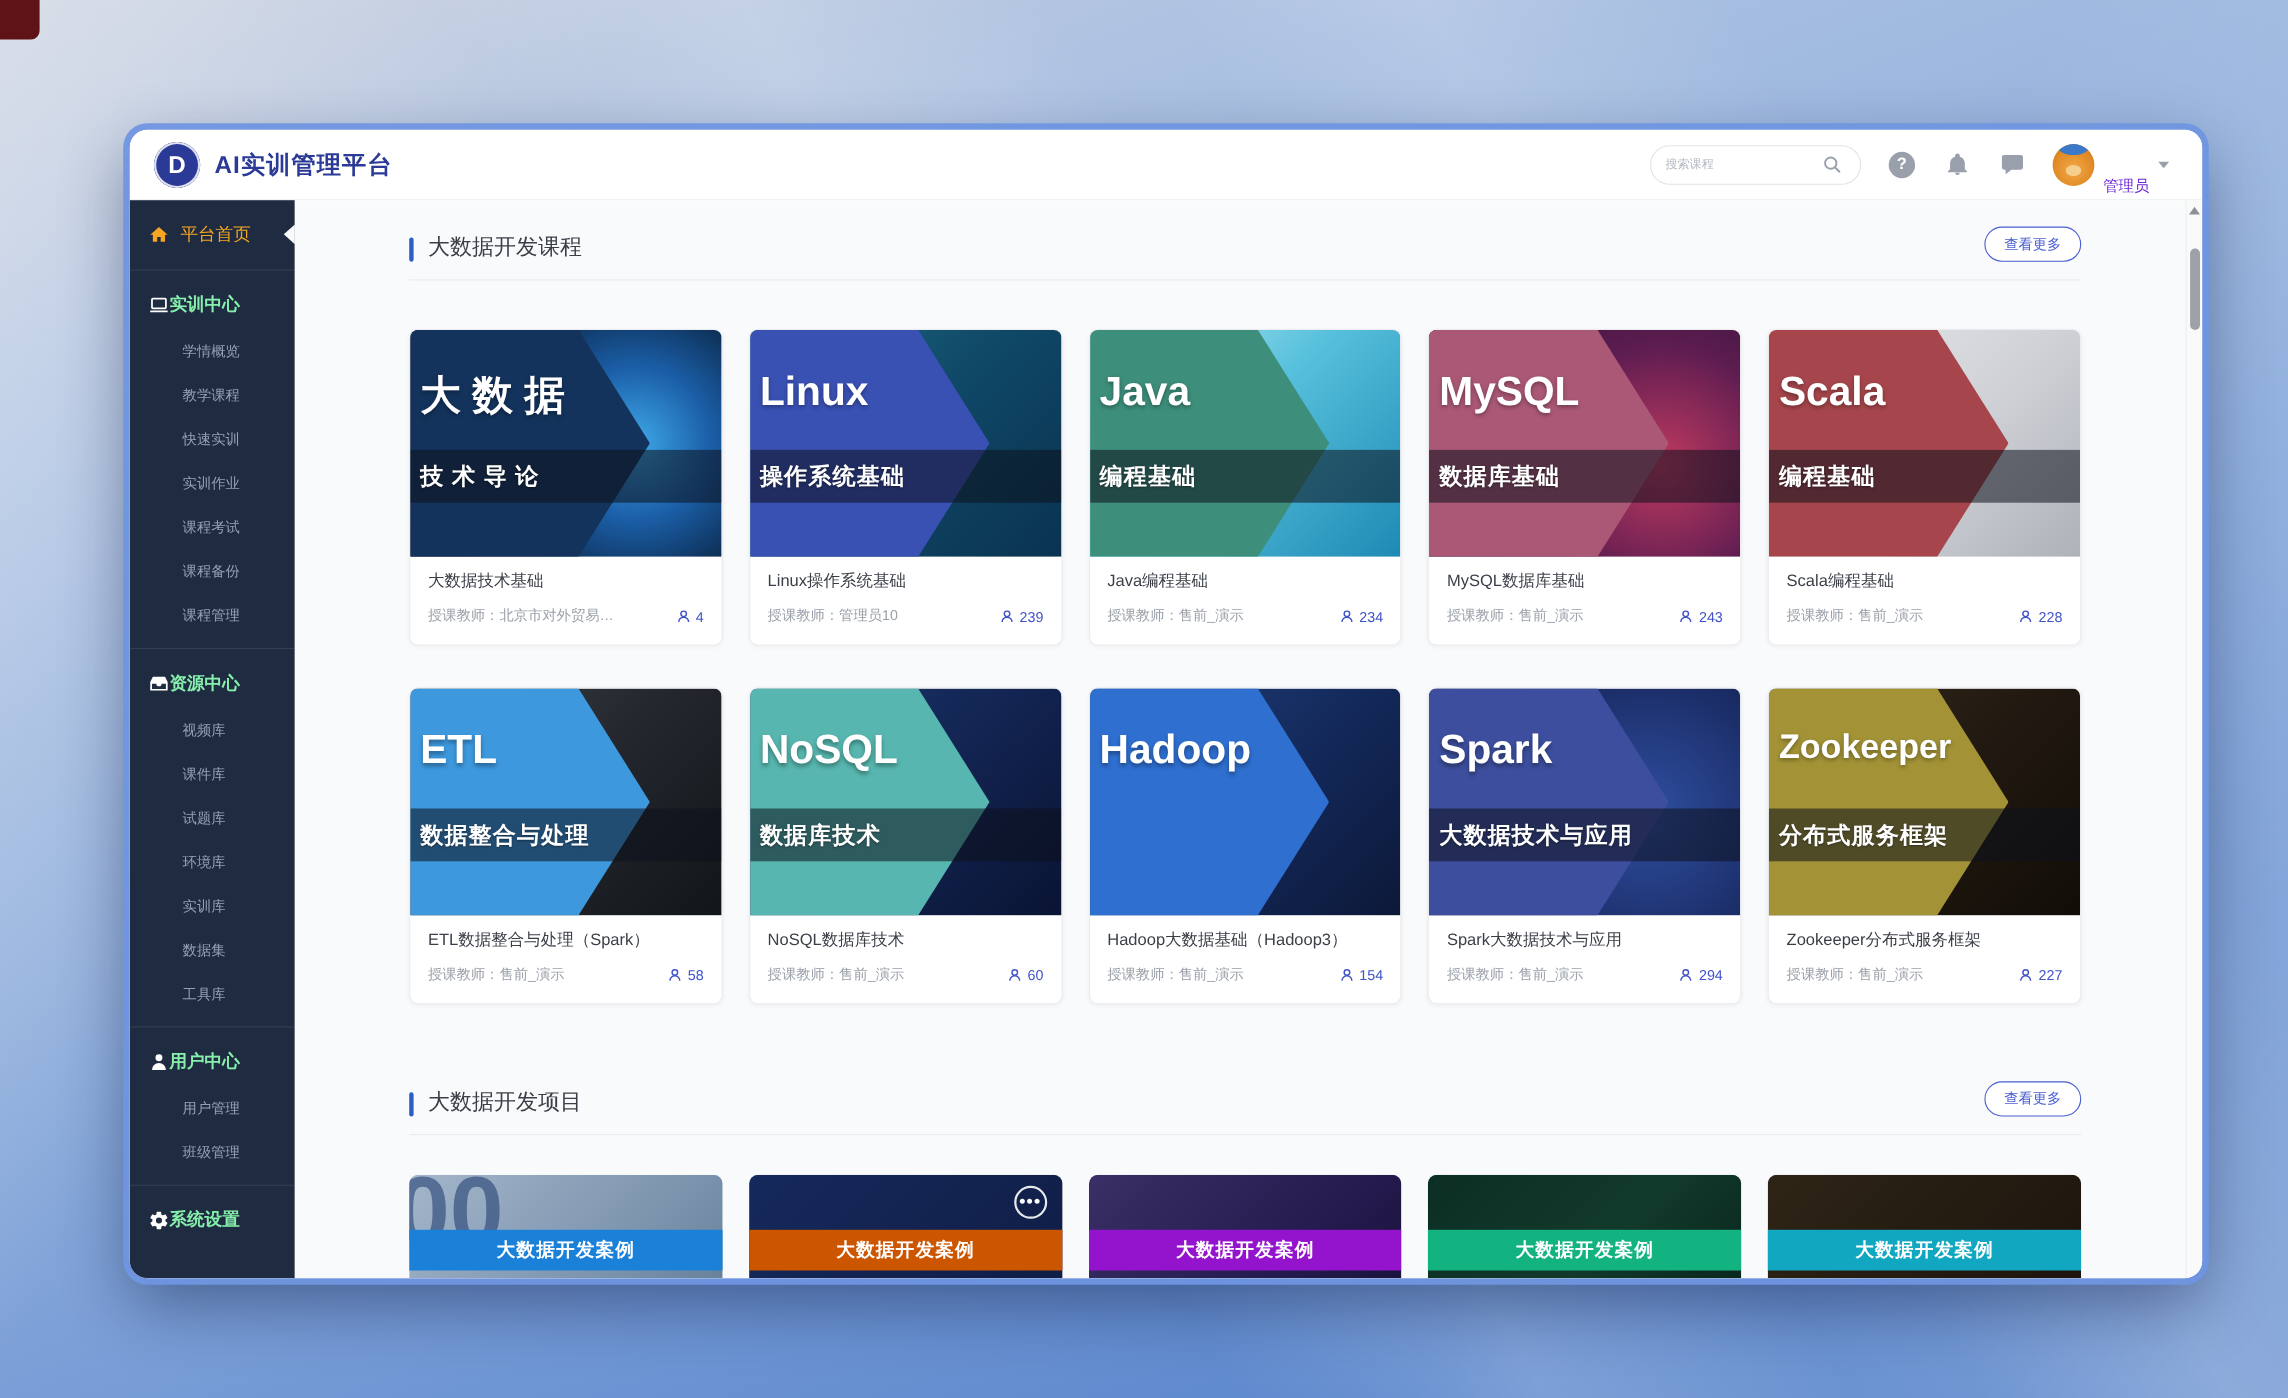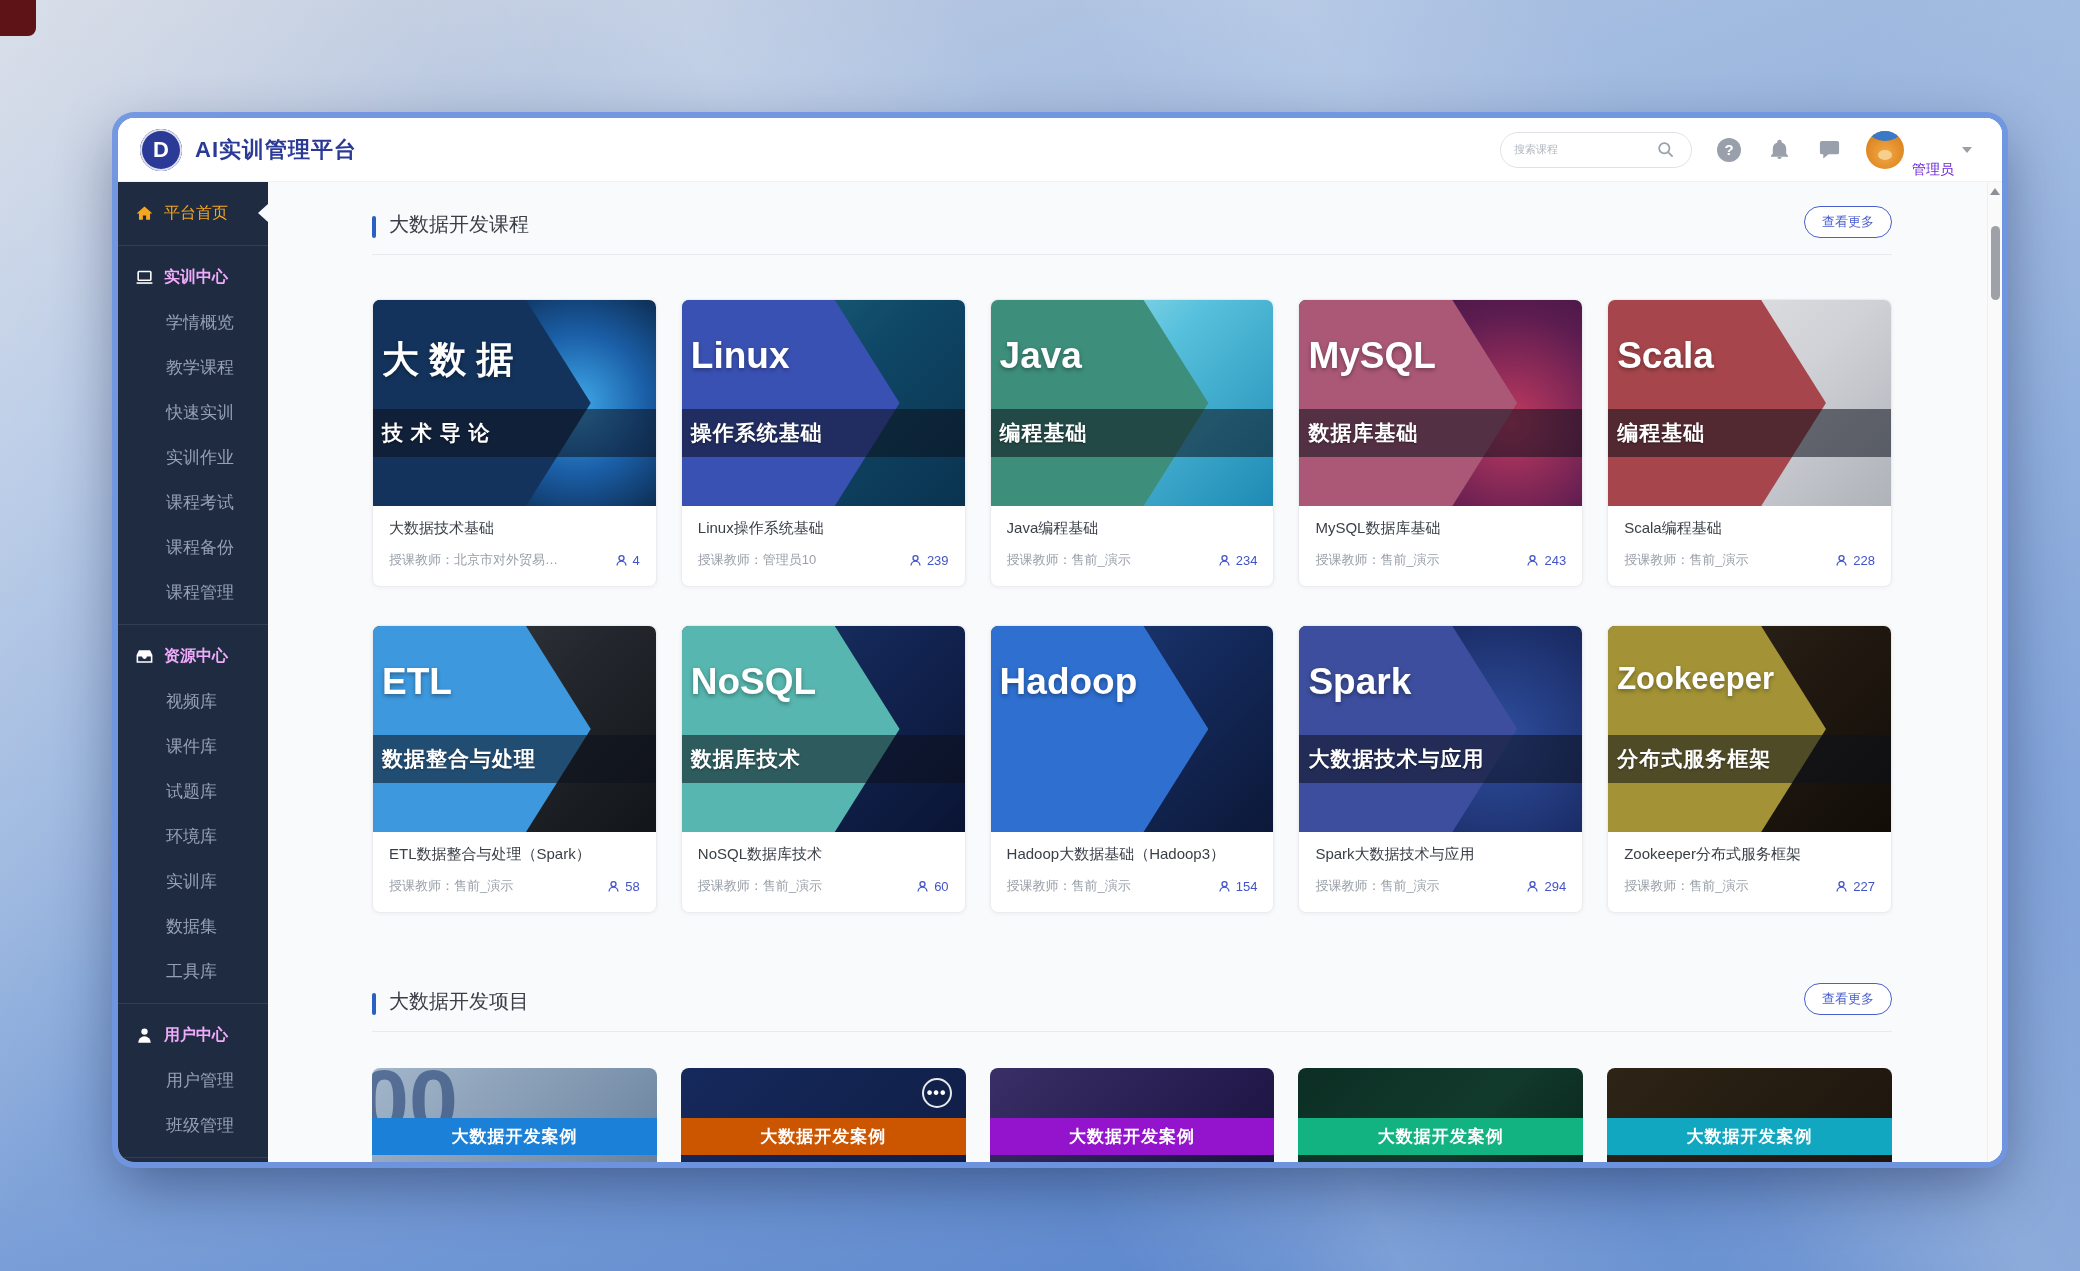--- a/index.html
+++ b/index.html
@@ -46,22 +46,22 @@
   
   .app-body{ flex:1; display:flex; min-height:0; }
 
   
   .sidebar{ flex:0 0 150px; background:#1f2b40; padding-top:8px; position:relative; }
   .side-home{ position:relative; height:46px; display:flex; align-items:center; gap:10px; padding-left:17px;
     color:#f5a623; font-size:16px; font-weight:normal; cursor:pointer; }
   .side-home .notch{ position:absolute; right:0; top:50%; transform:translateY(-50%);
     border-top:9px solid transparent; border-bottom:9px solid transparent; border-right:10px solid #f9fafb; }
   .side-divider{ height:1px; background:rgba(255,255,255,.09); margin:9px 0; }
-  .group-label{ display:flex; align-items:center; gap:10px; padding:12px 0 12px 17px; color:#f0abfc; font-size:16px; font-weight:bold; cursor:pointer; }
-  .sub-item{ padding:11px 0 11px 48px; color:#95a0b4; font-size:17px; cursor:pointer; }
+  .group-label{ display:flex; align-items:center; padding:12px 0 12px 17px; color:#86efac; font-size:16px; font-weight:bold; cursor:pointer; }
+  .sub-item{ padding:11px 0 11px 48px; color:#95a0b4; font-size:13px; cursor:pointer; }
   .sicon{ width:19px; height:19px; display:inline-flex; }
   .sicon svg{ width:100%; height:100%; }
 
   
   .content{ flex:1; min-width:0; background:#f9fafb; position:relative; overflow:hidden; padding:26px 110px 0 104px; }
   .section-head{ display:flex; align-items:flex-end; height:30px; }
   .accent{ width:4px; height:22px; background:#2c5fc4; border-radius:2px; margin-right:13px; }
   .section-title{ font-size:20px; color:#3a3f47; font-weight:normal; }
   .more-btn{ margin-left:auto; border:1px solid #4a5fd0; color:#4a5fd0; background:#fff; border-radius:16px;
     padding:6px 17px; font-size:13px; cursor:pointer; }

